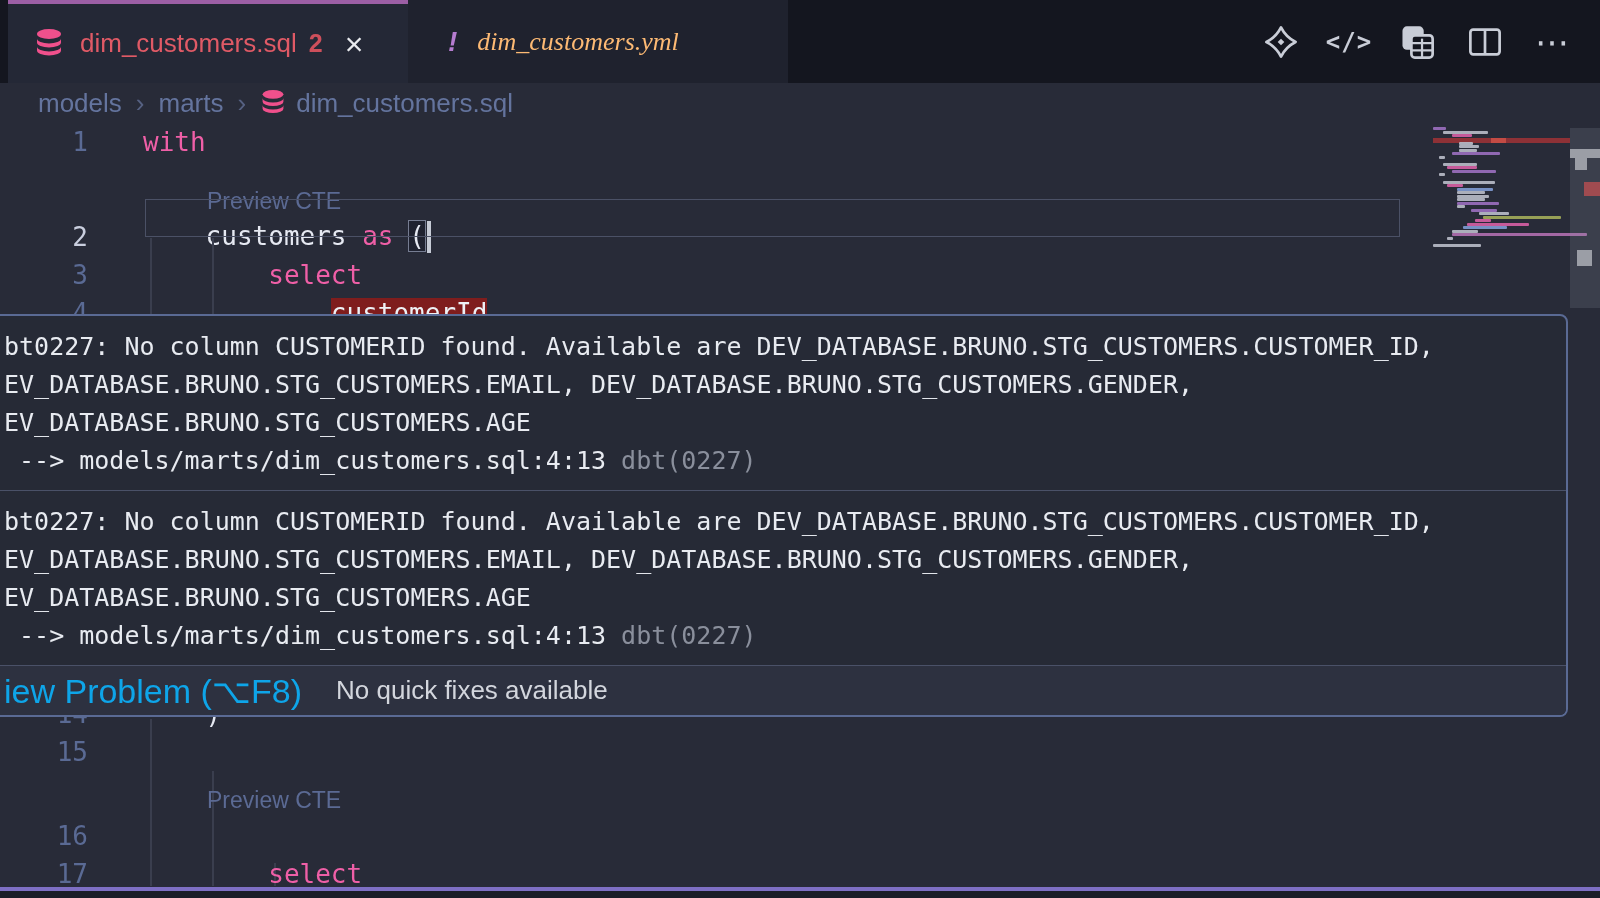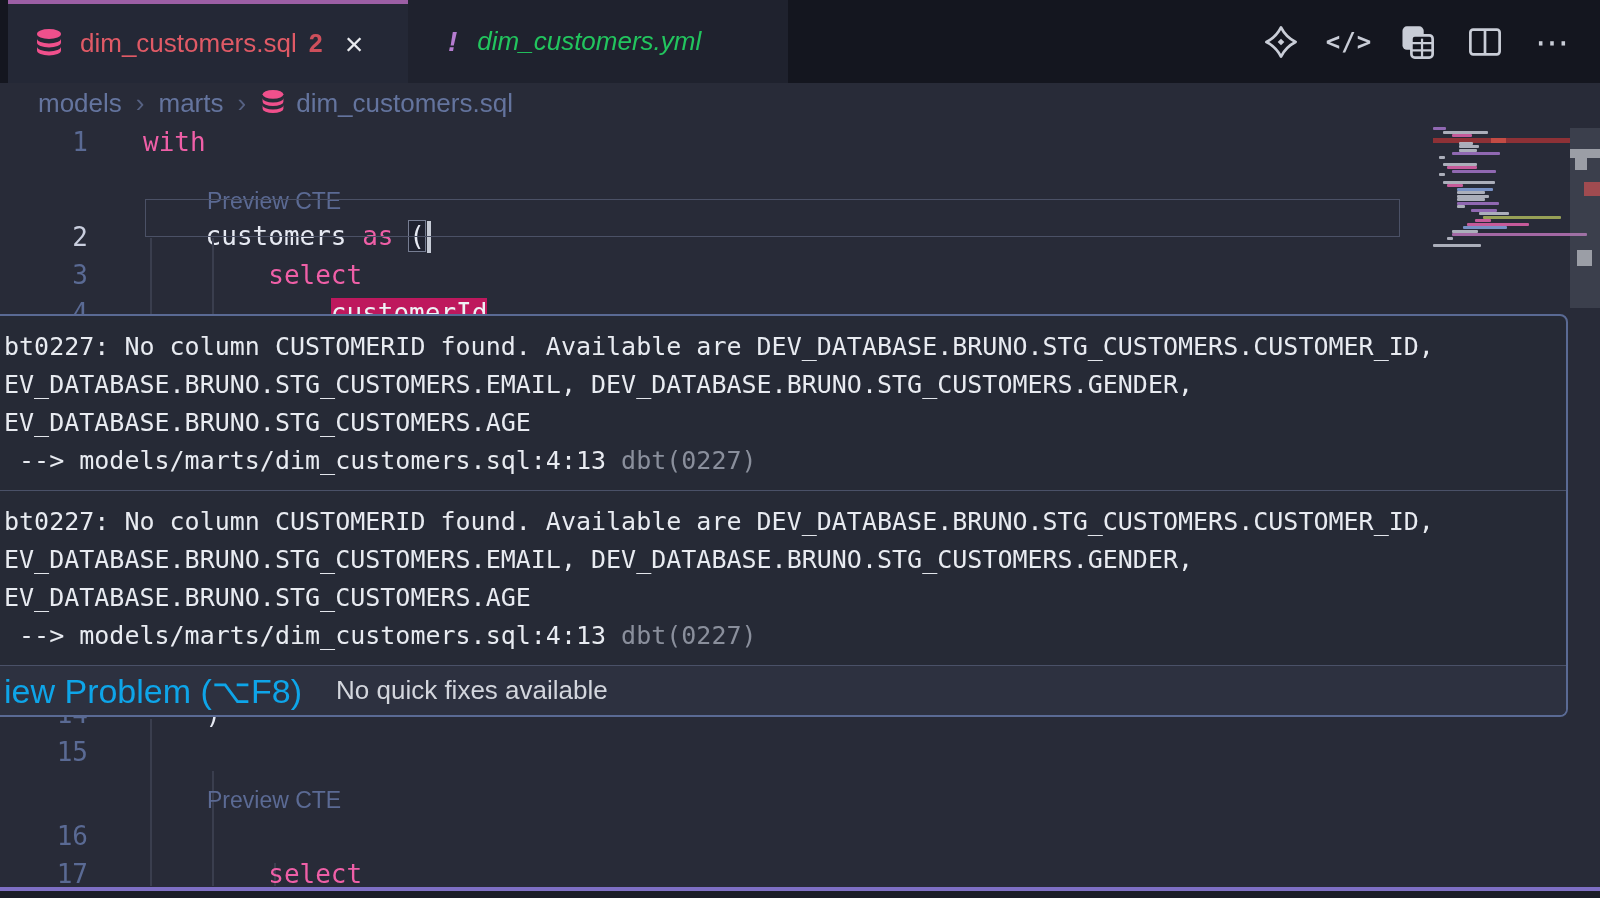--- a/index.html
+++ b/index.html
@@ -10,41 +10,41 @@
   }
   
   .tabbar { position:absolute; left:0; top:0; width:1600px; height:83px; background:#14161f; }
   .tab { position:absolute; top:0; height:83px; display:flex; align-items:center; cursor:pointer; }
   .tab-active { left:8px; width:400px; background:#242836; border-top:4px solid #9c5fa5; padding-left:26px; }
   .tab-inactive { left:408px; width:380px; background:#1f222e; padding-left:40px; }
   .tab-label { font-size:26px; color:#e05a66; margin-left:16px; }
   .tab-badge { font-size:25px; color:#cd4f5b; margin-left:12px; font-weight:bold; }
   .tab-close { font-size:32px; color:#e8eaee; margin-left:22px; line-height:1; cursor:pointer; }
   .tab2-excl { font-size:28px; font-weight:bold; font-style:italic; color:#b57cd0; }
-  .tab2-label { font-size:26px; font-style:italic; color:#22c55e; margin-left:20px; }
+  .tab2-label { font-size:26px; font-style:italic; color:#fdba74; margin-left:20px;font-family:Liberation Serif, serif; }
   .db-icon svg { display:block; }
   
   .actions { position:absolute; right:28px; top:0; height:83px; display:flex; align-items:center; gap:30px; }
   .act { width:38px; height:38px; display:flex; align-items:center; justify-content:center; color:#c9cdd7; cursor:pointer; }
   .act-code { font-size:24px; font-weight:bold; letter-spacing:1px; font-family:"DejaVu Sans Mono", monospace; }
   .act-ellipsis { font-size:34px; letter-spacing:2px; }
   
   .breadcrumb { position:absolute; left:0; top:83px; width:1404px; height:40px; display:flex; align-items:center; padding-left:38px; background:#282b38; }
   .bc-item { font-size:26px; color:#64749e; cursor:pointer; }
   .bc-sep { font-size:26px; color:#566182; margin:0 14px; }
   .bc-file { display:flex; align-items:center; gap:10px; cursor:pointer; }
   
   .editor { position:absolute; left:0; top:123px; width:1600px; height:775px; font-family:"DejaVu Sans Mono", monospace; }
   .row { position:relative; height:38px; display:flex; align-items:center; }
   .gutter { width:88px; text-align:right; font-size:26px; color:#5a6a94; flex:none; }
   .gutter.active { color:#c9cede; }
   .code { white-space:pre; font-size:26px; padding-left:55px; color:#e6e9f2; }
   .tok-kw { color:#ef5fa7; }
   .tok-id { color:#e6e9f2;text-align:right; }
-  .tok-err { color:#eef1f5; background:#be185d; text-decoration:underline wavy #e0474f 2.5px; text-underline-offset:7px; }
+  .tok-err { color:#eef1f5; background:#7f1d1d; text-decoration:underline wavy #e0474f 2.5px; text-underline-offset:7px; }
   .tok-br { outline:1.5px solid #767d92; background:#1f2230; }
   .cursor-bar { display:inline-block; width:4px; height:32px; background:#c6cbd6; vertical-align:middle; margin-left:2px; }
   .lens-row { position:relative; height:37px;margin-top:20px; }
   .lens { position:absolute; left:207px; bottom:3px; font-family:"Liberation Sans", sans-serif; font-size:23px; color:#5b6a94; cursor:pointer; }
   .lens-row.short { height:26px; }
   .current-line-box { position:absolute; left:145px; top:76px; width:1255px; height:38px; border:1.5px solid #4b5166; pointer-events:none; }
   .indent-guide { position:absolute; width:1.5px; background:#3a3e4e; }
   .rows-bottom { position:absolute; left:0; top:572px; width:1600px; }
   
   .hover { position:absolute; left:-14px; top:314px; width:1582px; background:#262a36; border:2px solid #5a6a94; border-radius:8px; z-index:5; }

